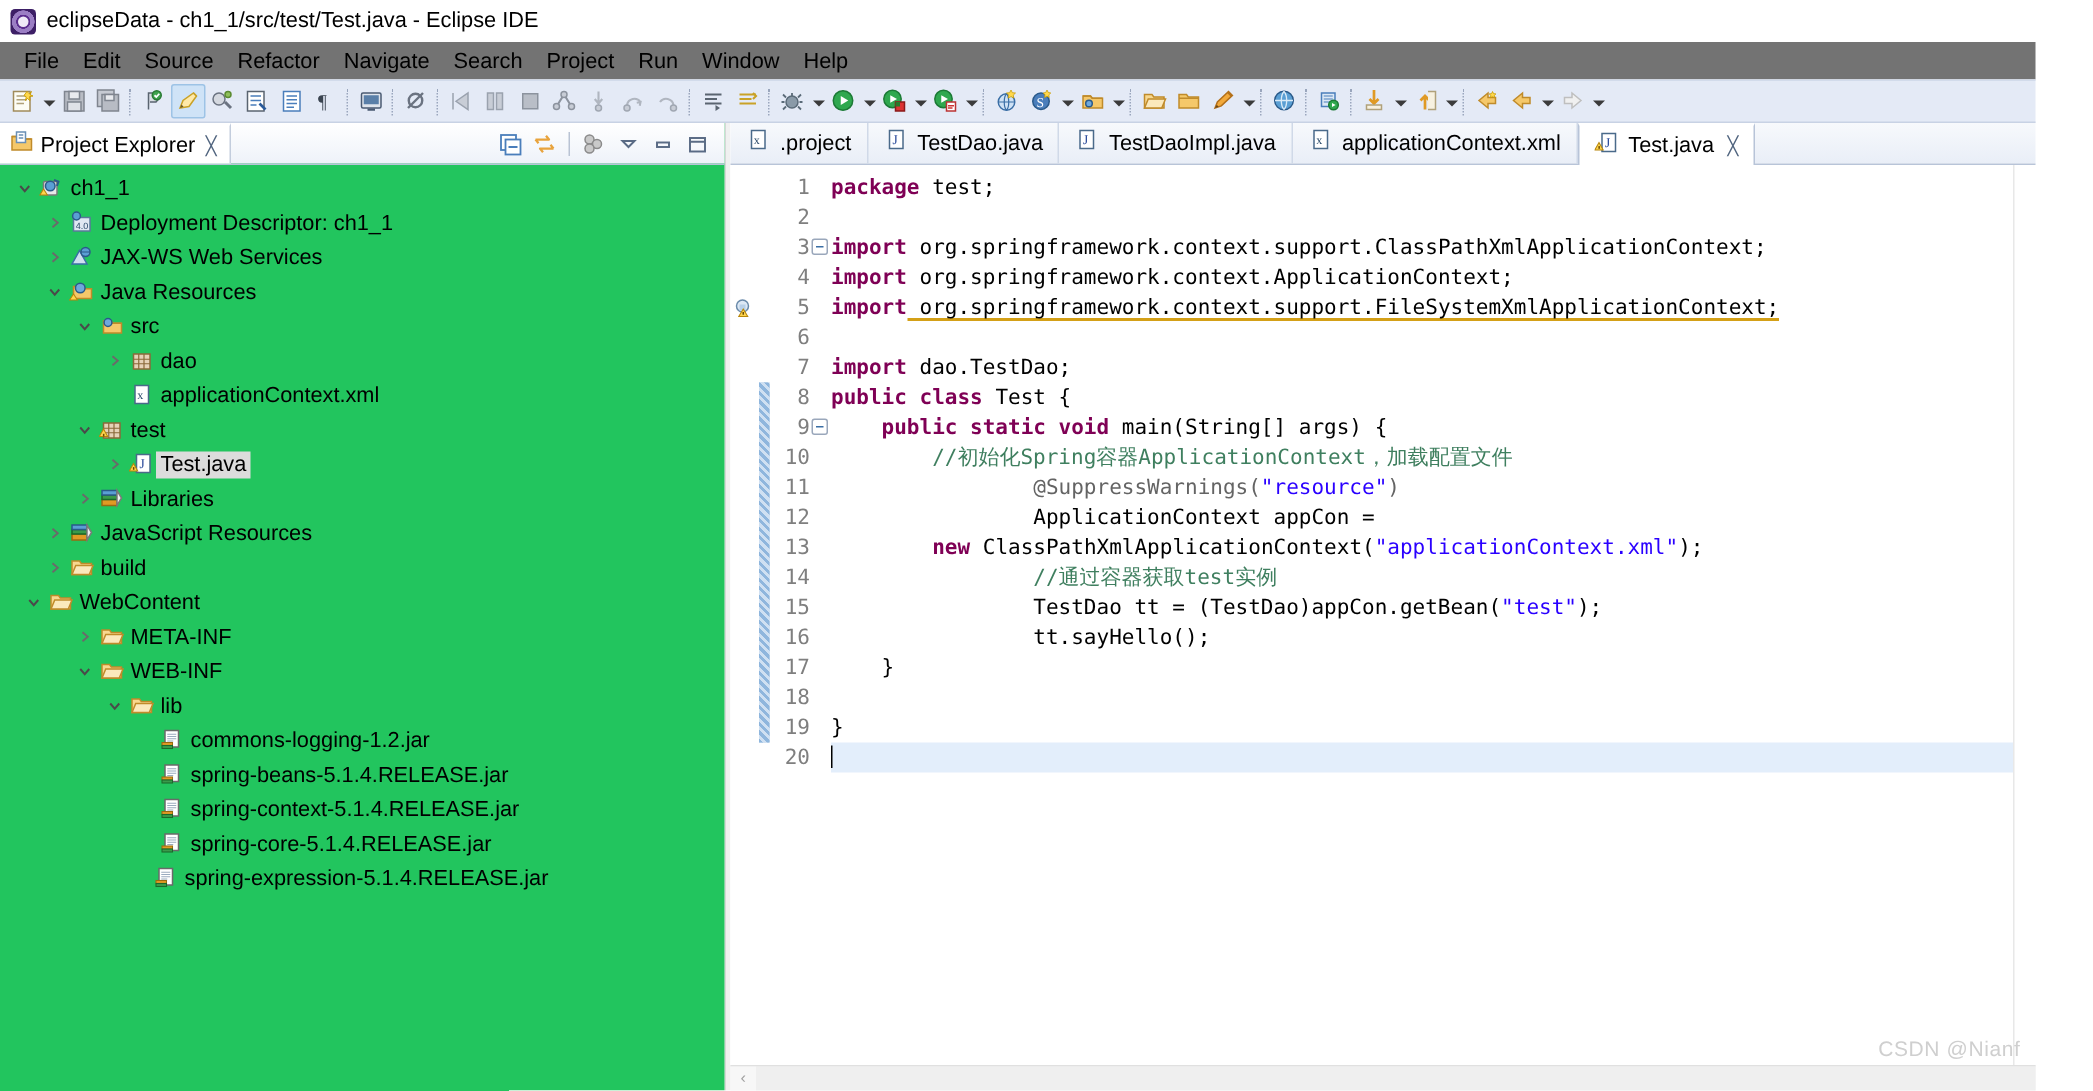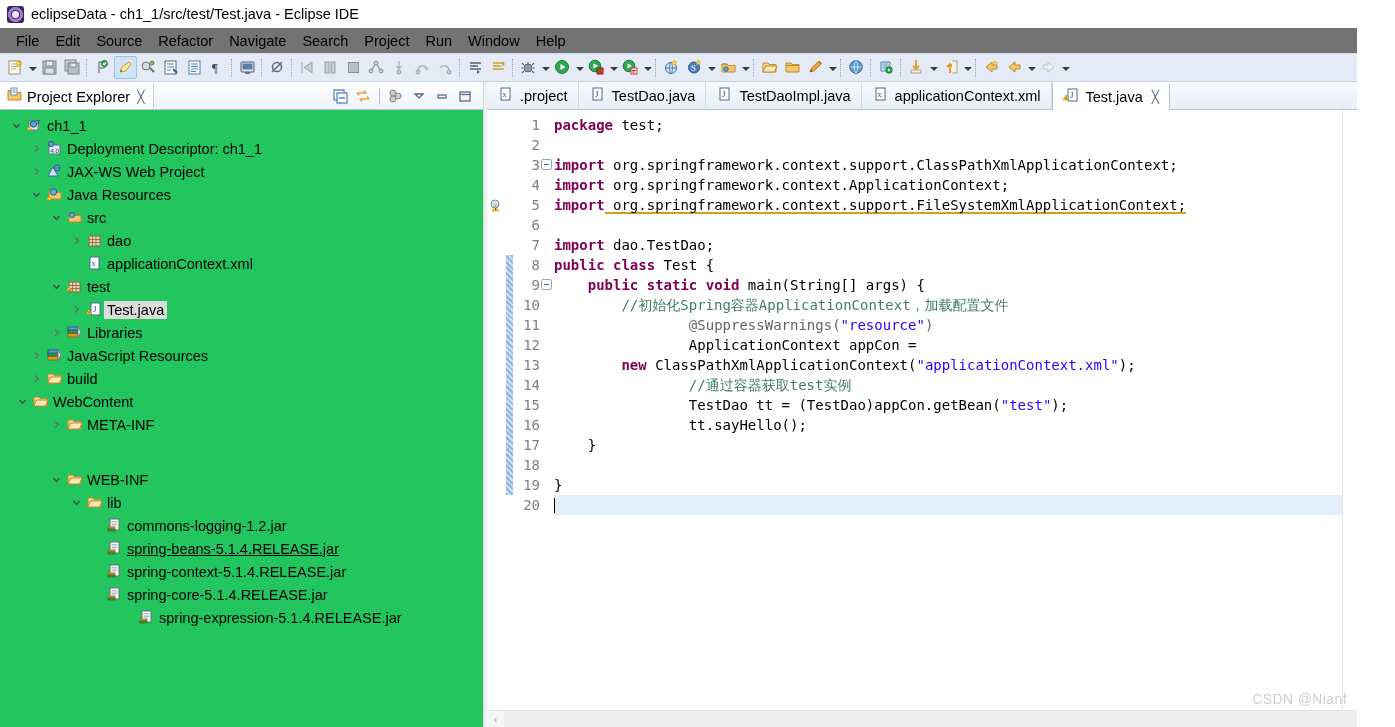--- a/index.html
+++ b/index.html
@@ -563,21 +563,21 @@
                 <path d="M5 3.5L8.5 6.5L5 9.5" fill="none" stroke="#6a6a6a" stroke-width="1.3"></path>
               </svg>
             </span>
             <span class="ticon">
               <svg width="17" height="17" viewBox="0 0 17 17">
                 <path d="M2 13l5-9 5 9z" fill="#cfe0f0" stroke="#3a6ea5"></path>
                 <circle cx="11" cy="5" r="3" fill="#5a9fd4" stroke="#2a5a8a"></circle>
                 <path d="M8 5h6" stroke="#2a5a8a" stroke-width=".7"></path>
               </svg>
             </span>
-            <span class="tlabel">JAX-WS Web Project</span>
+            <span class="tlabel">JAX-WS Web Services</span>
           </div>
           <div class="trow" style="padding-left: 28px;">
             <span class="tarrow">
               <svg width="13" height="13" viewBox="0 0 13 13">
                 <path d="M3.5 5L6.5 8.5L9.5 5" fill="none" stroke="#4a4a4a" stroke-width="1.3"></path>
               </svg>
             </span>
             <span class="ticon">
               <svg width="17" height="17" viewBox="0 0 17 17">
                 <path d="M3 5h5l1.2 1.5H15V13H3z" fill="#f5c86a" stroke="#c08b2a"></path>
@@ -725,21 +725,21 @@
               </svg>
             </span>
             <span class="ticon">
               <svg width="17" height="17" viewBox="0 0 17 17">
                 <path d="M2 4h5l1.2 1.6H15V13H2z" fill="#f8d88f" stroke="#c08b2a"></path>
                 <path d="M2 13l2.5-6H16l-2.5 6z" fill="#fbe9bc" stroke="#c08b2a"></path>
               </svg>
             </span>
             <span class="tlabel">META-INF</span>
           </div>
-          <div class="trow" style="padding-left: 48px; margin-top: 32px;">
+          <div class="trow" style="padding-left: 48px;">
             <span class="tarrow">
               <svg width="13" height="13" viewBox="0 0 13 13">
                 <path d="M3.5 5L6.5 8.5L9.5 5" fill="none" stroke="#4a4a4a" stroke-width="1.3"></path>
               </svg>
             </span>
             <span class="ticon">
               <svg width="17" height="17" viewBox="0 0 17 17">
                 <path d="M2 4h5l1.2 1.6H15V13H2z" fill="#f8d88f" stroke="#c08b2a"></path>
                 <path d="M2 13l2.5-6H16l-2.5 6z" fill="#fbe9bc" stroke="#c08b2a"></path>
               </svg>
@@ -765,21 +765,21 @@
             <span class="ticon">
               <svg width="17" height="17" viewBox="0 0 17 17">
                 <rect x="4" y="2" width="9" height="11" fill="#fff" stroke="#6a6a6a"></rect>
                 <path d="M5.5 4.5h6M5.5 6h6M5.5 7.5h6M5.5 9h4" stroke="#9aabbf" stroke-width=".8"></path>
                 <rect x="2" y="10" width="7" height="2" fill="#e09a24" stroke="#9a6a10" stroke-width=".7"></rect>
                 <rect x="2" y="12" width="7" height="2" fill="#3a9a4a" stroke="#1a6a2a" stroke-width=".7"></rect>
               </svg>
             </span>
             <span class="tlabel">commons-logging-1.2.jar</span>
           </div>
-          <div class="trow" style="padding-left: 88px; text-decoration: underline;">
+          <div class="trow" style="padding-left: 88px;">
             <span class="tarrow"></span>
             <span class="ticon">
               <svg width="17" height="17" viewBox="0 0 17 17">
                 <rect x="4" y="2" width="9" height="11" fill="#fff" stroke="#6a6a6a"></rect>
                 <path d="M5.5 4.5h6M5.5 6h6M5.5 7.5h6M5.5 9h4" stroke="#9aabbf" stroke-width=".8"></path>
                 <rect x="2" y="10" width="7" height="2" fill="#e09a24" stroke="#9a6a10" stroke-width=".7"></rect>
                 <rect x="2" y="12" width="7" height="2" fill="#3a9a4a" stroke="#1a6a2a" stroke-width=".7"></rect>
               </svg>
             </span>
             <span class="tlabel">spring-beans-5.1.4.RELEASE.jar</span>
@@ -801,21 +801,21 @@
             <span class="ticon">
               <svg width="17" height="17" viewBox="0 0 17 17">
                 <rect x="4" y="2" width="9" height="11" fill="#fff" stroke="#6a6a6a"></rect>
                 <path d="M5.5 4.5h6M5.5 6h6M5.5 7.5h6M5.5 9h4" stroke="#9aabbf" stroke-width=".8"></path>
                 <rect x="2" y="10" width="7" height="2" fill="#e09a24" stroke="#9a6a10" stroke-width=".7"></rect>
                 <rect x="2" y="12" width="7" height="2" fill="#3a9a4a" stroke="#1a6a2a" stroke-width=".7"></rect>
               </svg>
             </span>
             <span class="tlabel">spring-core-5.1.4.RELEASE.jar</span>
           </div>
-          <div class="trow" style="padding-left: 120px; text-align: right;">
+          <div class="trow" style="padding-left: 84px; text-align: right;">
             <span class="tarrow"></span>
             <span class="ticon">
               <svg width="17" height="17" viewBox="0 0 17 17">
                 <rect x="4" y="2" width="9" height="11" fill="#fff" stroke="#6a6a6a"></rect>
                 <path d="M5.5 4.5h6M5.5 6h6M5.5 7.5h6M5.5 9h4" stroke="#9aabbf" stroke-width=".8"></path>
                 <rect x="2" y="10" width="7" height="2" fill="#e09a24" stroke="#9a6a10" stroke-width=".7"></rect>
                 <rect x="2" y="12" width="7" height="2" fill="#3a9a4a" stroke="#1a6a2a" stroke-width=".7"></rect>
               </svg>
             </span>
             <span class="tlabel">spring-expression-5.1.4.RELEASE.jar</span>

